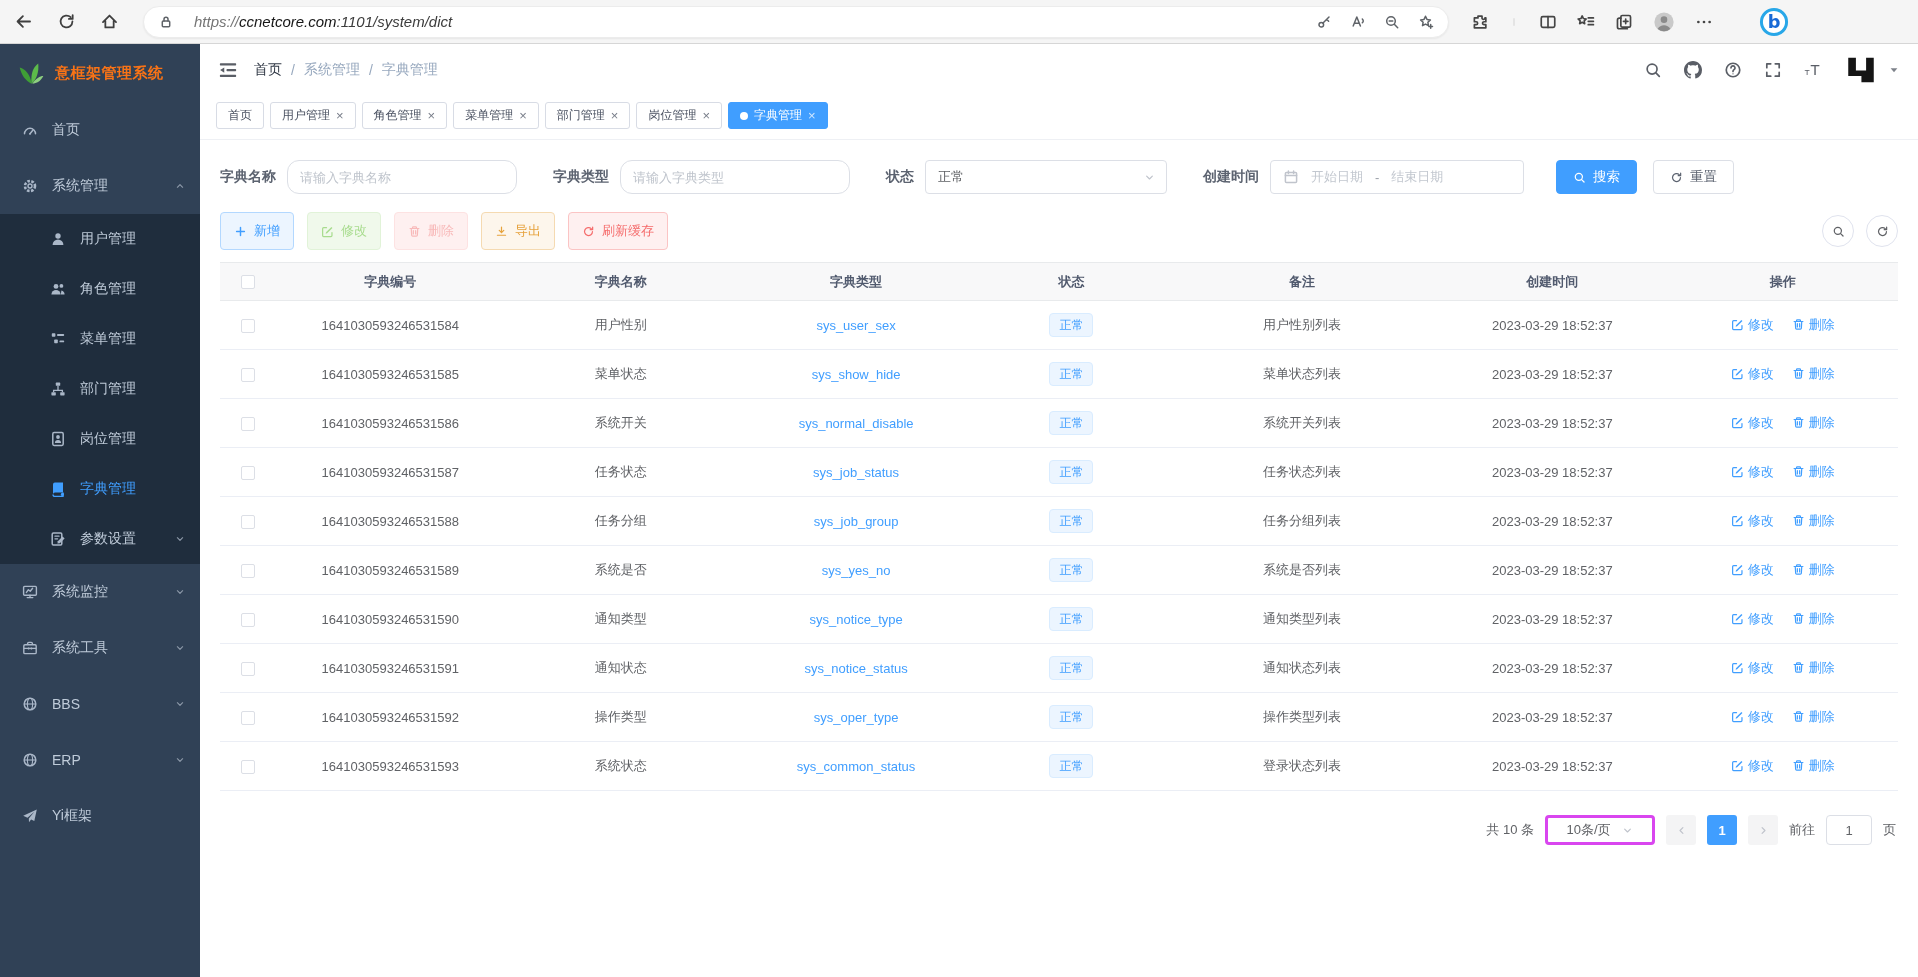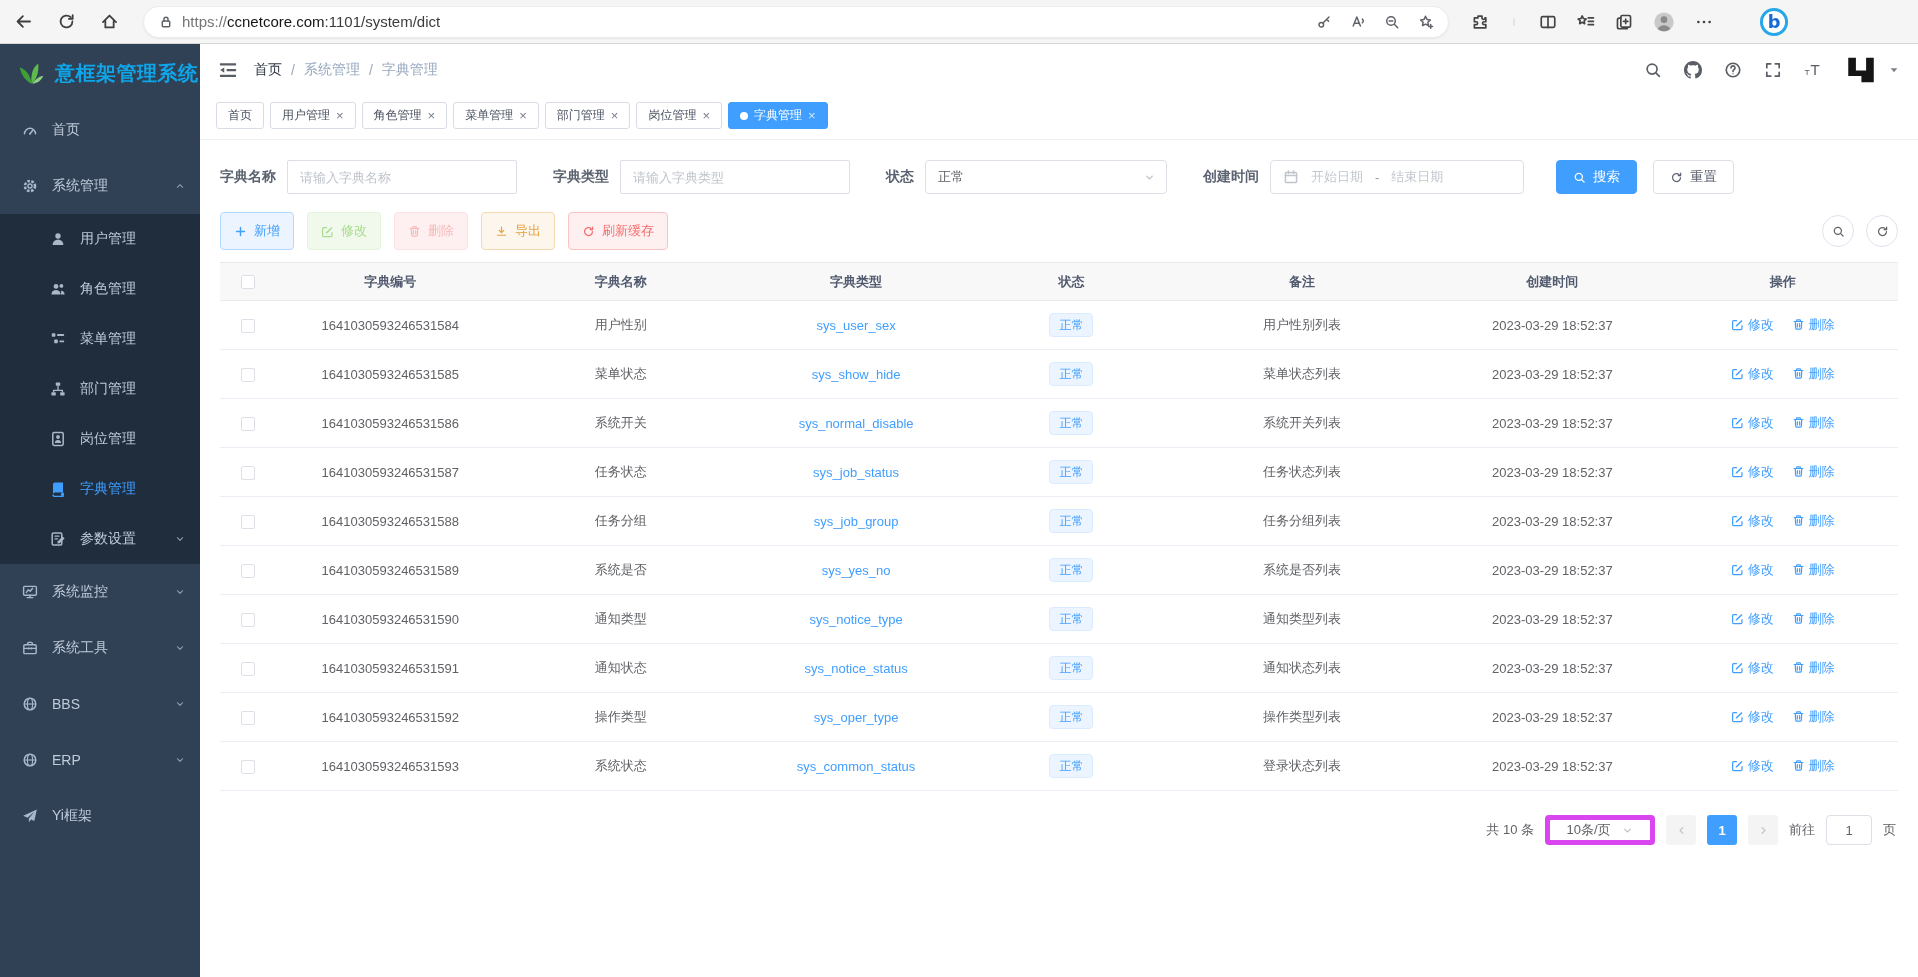--- a/index.html
+++ b/index.html
@@ -9,40 +9,40 @@
   .icon { display:inline-flex; width:16px; height:16px; flex:0 0 auto; }
   .icon svg { width:100%; height:100%; display:block; }
   .icon.sm { width:13px; height:13px; }
 
   
   .browser-bar { height:44px; flex:0 0 44px; background:#f5f5f5; border-bottom:1px solid #d6d6d6;
                  display:flex; align-items:center; padding:0 14px; }
   .bnav { display:flex; align-items:center; gap:24px; color:#3f3f3f; }
   .bnav .icon { width:19px; height:19px; cursor:pointer; }
   .address-bar { margin-left:24px; width:1306px; height:32px; background:#fff; border:1px solid #ececec;
-                 border-radius:16px; display:flex; align-items:center; padding:0 14px; gap:8px;
-                 box-shadow:0 1px 2px rgba(0,0,0,.06); }
+                 border-radius:16px; display:flex; align-items:center; padding:0 14px; gap:20px;
+                 box-shadow:0 1px 2px rgba(0,0,0,.06);font-style:italic; }
   .address-bar .icon { width:16px; height:16px; color:#5f6368; }
   .url { flex:1; font-size:15px; white-space:nowrap; overflow:hidden; }
   .url .u-prefix { color:#757575; }
   .url .u-host { color:#161616; }
   .url .u-path { color:#3c3c3c; }
   .pill-right { display:flex; align-items:center; gap:18px; color:#4d5156; }
   .browser-right { display:flex; align-items:center; gap:20px; margin-left:22px; color:#454545; }
   .browser-right .icon { width:18px; height:18px; cursor:pointer; }
   .browser-right .icon[data-name="divider-icon"] { width:10px; cursor:default; }
   .browser-right .icon[data-name="profile-avatar-icon"] { width:22px; height:22px; }
   .browser-right .icon[data-name="bing-icon"] { width:30px; height:30px; margin-left:26px; }
 
   
   .app { flex:1; display:flex; min-height:0; }
   .sidebar { width:200px; flex:0 0 200px; background:#304156; color:#bfcbd9; overflow:hidden; }
   .logo { height:58px; display:flex; align-items:center; gap:10px; padding-left:18px; }
   .logo .icon { width:27px; height:27px; }
-  .logo-title { color:#0ea5e9; font-size:20px; font-weight:bold; letter-spacing:.5px;text-align:center; }
+  .logo-title { color:#f97316; font-size:15px; font-weight:bold; letter-spacing:.5px;text-align:center; }
   .menu-item { display:flex; align-items:center; font-size:14px; cursor:pointer; }
   .menu-item.lv1 { height:56px; padding-left:22px; background:#304156; }
   .menu-item.lv2 { height:50px; padding-left:50px; background:#1f2d3d; }
   .menu-item .icon { margin-right:14px; color:#aab7c8; }
   .menu-item .chev { margin-left:auto; margin-right:14px; width:12px; height:12px; color:#8f9bab; }
   .menu-item .chev.up svg { transform:rotate(180deg); }
   .menu-item.active, .menu-item.active .icon { color:#409eff; }
 
   .main { flex:1; display:flex; flex-direction:column; background:#fff; min-width:0; }
 
@@ -66,21 +66,21 @@
          font-size:12px; cursor:pointer; white-space:nowrap; }
   .tab .close { font-size:13px; line-height:1; opacity:.75; }
   .tab.active { background:#409eff; border-color:#409eff; color:#fff; }
   .tabdot { width:8px; height:8px; border-radius:50%; background:#fff; display:inline-block; }
 
   
   .content { flex:1; padding:16px 20px 0; overflow:hidden; }
 
   .filter-row { display:flex; align-items:center; margin:4px 0 18px; }
   .flabel { font-weight:bold; color:#5c6370; font-size:14px; margin-right:11px; white-space:nowrap; }
-  .finput { width:230px; height:34px; border:1px solid #dcdfe6; border-radius:2px; padding:0 12px;
+  .finput { width:230px; height:34px; border:1px solid #dcdfe6; border-radius:12px; padding:0 12px;
             font-size:13px; color:#8b5cf6; outline:none; margin-right:36px; font-family:inherit; }
   .finput::placeholder { color:#bfc4cc; }
   .fselect { width:242px; height:34px; border:1px solid #dcdfe6; border-radius:4px; display:flex;
              align-items:center; justify-content:space-between; padding:0 10px 0 12px; font-size:13px;
              color:#606266; margin-right:36px; cursor:pointer; }
   .fselect .icon { color:#c0c4cc; }
   .fdate { width:254px; height:34px; border:1px solid #dcdfe6; border-radius:4px; display:flex;
            align-items:center; gap:12px; padding:0 12px; font-size:13px; color:#c2c7cf; margin-right:24px; cursor:pointer; }
   .fdate .icon { color:#c0c4cc; }
   .fdate .sep { color:#9aa0a8; }
@@ -110,21 +110,21 @@
         background:#fff; cursor:pointer; vertical-align:middle; }
   td a.type-link { color:#409eff; text-decoration:none; cursor:pointer; }
   .badge { display:inline-block; padding:0 9px; height:24px; line-height:22px; background:#ecf5ff;
            border:1px solid #d9ecff; color:#409eff; border-radius:4px; font-size:12px; }
   .rowact { color:#409eff; display:inline-flex; align-items:center; gap:4px; margin:0 9px;
             cursor:pointer; text-decoration:none; }
   .rowact .icon { width:13px; height:13px; }
 
   .pagination { display:flex; align-items:center; justify-content:flex-end; gap:11px;
                 margin:24px 2px 0; color:#606266; font-size:13px; padding-bottom:24px; }
-  .pg-size { width:110px; height:30px; border:5px solid #d946ef; border-radius:4px; display:flex;
+  .pg-size { width:110px; height:30px; border:3px solid #d946ef; border-radius:4px; display:flex;
              align-items:center; justify-content:center; gap:10px; cursor:pointer; }
   .pg-size .icon { color:#c0c4cc; }
   .pg-btn { min-width:30px; height:30px; background:#f4f4f5; border:none; border-radius:3px;
             display:flex; align-items:center; justify-content:center; color:#c0c4cc; cursor:pointer;
             font-size:13px; font-family:inherit; }
   .pg-btn.active { background:#409eff; color:#fff; font-weight:bold; }
   .chev-left svg { transform:rotate(90deg); }
   .chev-right svg { transform:rotate(-90deg); }
   .pg-goto { width:46px; height:30px; border:1px solid #dcdfe6; border-radius:4px; text-align:center;
              font-size:13px; color:#606266; outline:none; font-family:inherit; }

